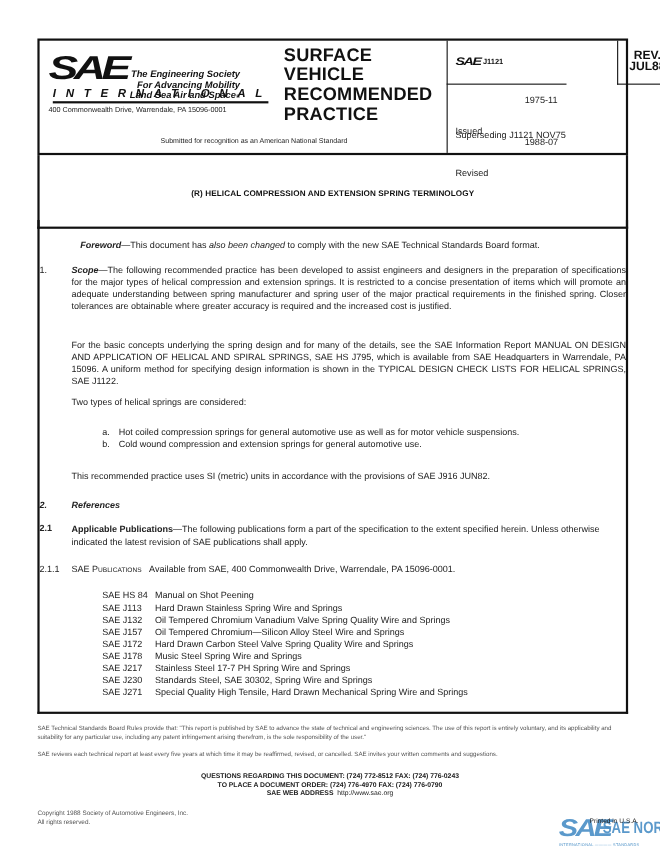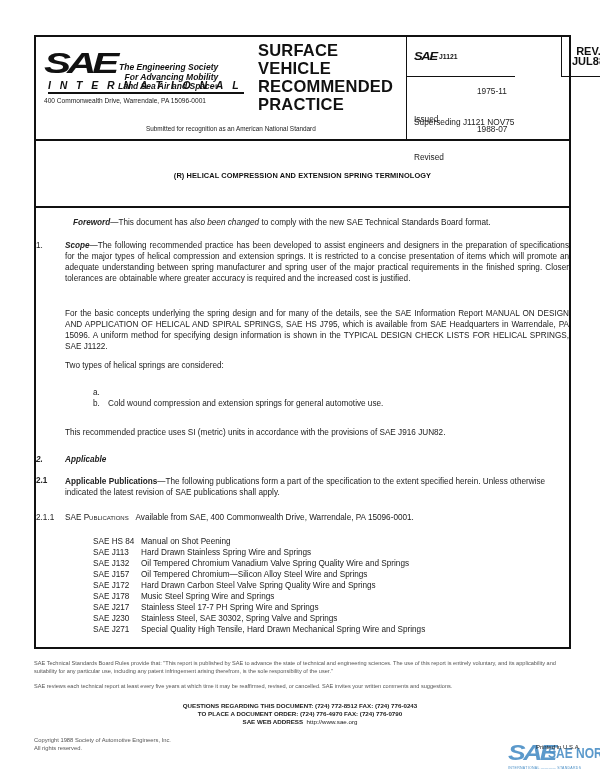--- a/index.html
+++ b/index.html
@@ -120,31 +120,32 @@
     <span class="bolditalic">Scope</span><span>—The following recommended practice has been developed to assist engineers and designers in the preparation of specifications for the major types of helical compression and extension springs. It is restricted to a concise presentation of items which will promote an adequate understanding between spring manufacturer and spring user of the major practical requirements in the finished spring. Closer tolerances are obtainable where greater accuracy is required and the increased cost is justified.</span>
   </div>
 
   <div class="p just" style="left:29px; top:108px; width:504px;">For the basic concepts underlying the spring design and for many of the details, see the SAE Information Report MANUAL ON DESIGN AND APPLICATION OF HELICAL AND SPIRAL SPRINGS, SAE HS J795, which is available from SAE Headquarters in Warrendale, PA 15096. A uniform method for specifying design information is shown in the TYPICAL DESIGN CHECK LISTS FOR HELICAL SPRINGS, SAE J1122.</div>
 
   <div class="p" style="left:29px; top:160px; width:504px;">Two types of helical springs are considered:</div>
 
   <div class="p" style="left:57px; top:187px; width:480px;">
     <div style="display:flex">
         <span style="width:15px">a.</span>
+        <span>Hot coiled compression springs for general automotive use as well as for motor vehicle suspensions.</span>
       </div>
     <div style="display:flex">
         <span style="width:15px">b.</span>
         <span>Cold wound compression and extension springs for general automotive use.</span>
       </div>
   </div>
 
   <div class="p" style="left:29px; top:227px; width:504px;">This recommended practice uses SI (metric) units in accordance with the provisions of SAE J916 JUN82.</div>
 
   <div class="num bolditalic" style="left:0px; top:254px;">2.</div>
-  <div class="p bolditalic" style="left:29px; top:254px;">Applicable</div>
+  <div class="p bolditalic" style="left:29px; top:254px;">References</div>
 
   <div class="num bold" style="left:0px; top:275px;">2.1</div>
   <div class="p" style="left:29px; top:276px; width:504px;">
     <span class="bold">Applicable Publications</span><span>—The following publications form a part of the specification to the extent specified herein. Unless otherwise indicated the latest revision of SAE publications shall apply.</span>
   </div>
 
   <div class="num" style="left:0px; top:312px;">2.1.1</div>
   <div class="p" style="left:29px; top:312px; width:504px;">
     <span class="smallcaps">SAE Publications</span><span>&nbsp;&nbsp;&nbsp;</span><span>Available from SAE, 400 Commonwealth Drive, Warrendale, PA 15096-0001.</span>
   </div>
@@ -173,21 +174,21 @@
     <div class="ref-row">
         <span class="code">SAE J178</span>
         <span>Music Steel Spring Wire and Springs</span>
       </div>
     <div class="ref-row">
         <span class="code">SAE J217</span>
         <span>Stainless Steel 17-7 PH Spring Wire and Springs</span>
       </div>
     <div class="ref-row">
         <span class="code">SAE J230</span>
-        <span>Stainless Steel, SAE 30302, Spring Valve and Springs</span>
+        <span>Standards Steel, SAE 30302, Spring Wire and Springs</span>
       </div>
     <div class="ref-row">
         <span class="code">SAE J271</span>
         <span>Special Quality High Tensile, Hard Drawn Mechanical Spring Wire and Springs</span>
       </div>
   </div>
 </div>
 
 <div class="fine" style="top:660px;">SAE Technical Standards Board Rules provide that: "This report is published by SAE to advance the state of technical and engineering sciences. The use of this report is entirely voluntary, and its applicability and suitability for any particular use, including any patent infringement arising therefrom, is the sole responsibility of the user."</div>
 <div class="fine" style="top:683px;">SAE reviews each technical report at least every five years at which time it may be reaffirmed, revised, or cancelled. SAE invites your written comments and suggestions.</div>

